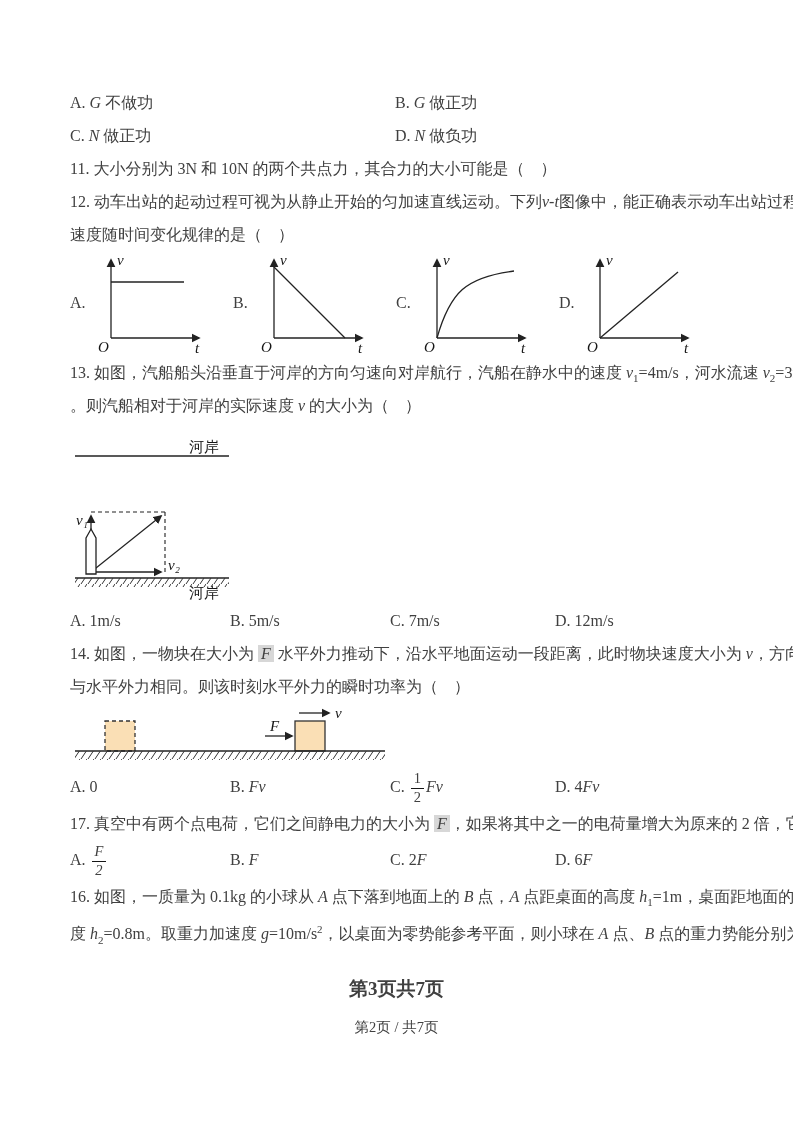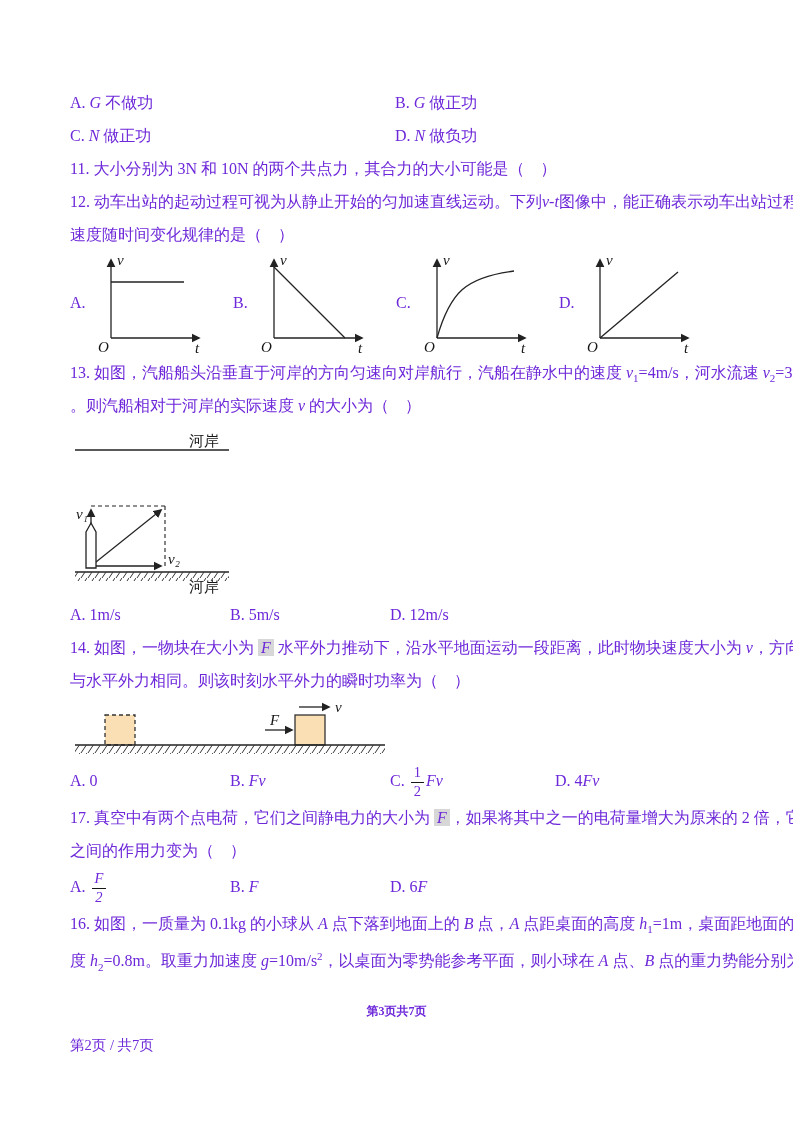--- a/index.html
+++ b/index.html
@@ -1,16 +1,16 @@
 <!DOCTYPE html>
 <html><head>
 <meta charset="utf-8">
 <style>
   html,body{margin:0;padding:0;background:#fff;}
-  .page{position:relative;width:793px;height:1122px;background:#fff;color:#6d28d9;
+  .page{position:relative;width:793px;height:1122px;background:#fff;color:#404040;
     font-family:"Liberation Serif","DejaVu Serif",serif;font-size:16px;
     padding:86px 70px 0 70px;box-sizing:border-box;overflow:hidden;}
   .line{line-height:33px;height:33px;white-space:nowrap;}
   .opts2{display:flex;}
   .opts2 .c1{width:325px;}
   .opts4{display:flex;align-items:center;}
   .opts4 .c1{width:160px;}
   .opts4 .c2{width:160px;}
   .opts4 .c3{width:165px;}
   .tall{height:40px;line-height:40px;}
@@ -24,24 +24,24 @@
   .graph{display:flex;align-items:center;width:163px;}
   .glabel{width:26px;}
   svg{display:block;overflow:visible;}
   svg text{font-family:inherit;font-size:15px;fill:#161616;}
   .ax,.cv{stroke:#222;stroke-width:1.3;fill:none;}
   .dash{stroke:#222;stroke-width:1.1;stroke-dasharray:4 3;fill:none;}
   .bank{stroke:#222;stroke-width:1.6;}
   .boat{fill:#fff;stroke:#222;stroke-width:1.3;}
   .blk{fill:#fadfb5;stroke:#333;stroke-width:1.3;}
   .blk.dashedb{stroke-dasharray:4 3;}
-  .fig13{margin:12px 0 4px 3px;height:160px;}
+  .fig13{margin:18px 0 4px 3px;height:160px;}
   .fig14{margin:2px 0 4px 3px;height:58px;}
-  .footer1{text-align:center;margin-top:30px;font-weight:bold;font-size:12px;}
-  .footer2{text-align:left;margin-top:16px;font-size:14.5px;}
+  .footer1{text-align:center;margin-top:30px;font-weight:bold;font-size:19px;}
+  .footer2{text-align:center;margin-top:16px;font-size:14.5px;}
 </style>
 </head>
 <body>
 
 <svg width="0" height="0" style="position:absolute">
   <defs>
     <marker id="arw" viewBox="0 0 8 8" refX="6.5" refY="4" markerWidth="7" markerHeight="7" orient="auto-start-reverse">
       <path d="M0,0L8,4L0,8Z" fill="#222"></path>
     </marker>
     <pattern id="hp" width="7" height="9" patternUnits="userSpaceOnUse">
@@ -139,20 +139,21 @@
         <text class="it" x="95" y="130">v₂</text>
         <path class="boat" d="M13,98 L18,89 L23,98 L23,134 L13,134 Z"></path>
         <line class="bank" x1="2" y1="138" x2="156" y2="138"></line>
         <rect x="2" y="138" width="154" height="9" fill="url(#hp)"></rect>
         <text x="116" y="158">河岸</text>
       </svg>
     </div>
     <div class="line opts4">
       <span class="c1"><span>A. 1m/s</span></span>
       <span class="c2"><span>B. 5m/s</span></span>
+      <span class="c3"><span>C. 7m/s</span></span>
       <span><span>D. 12m/s</span></span>
     </div>
   </div>
 
   <div>
     <div class="line"><span>14. 如图，一物块在大小为 </span><span class="it hl">F</span><span> 水平外力推动下，沿水平地面运动一段距离，此时物块速度大小为 </span><span class="it">v</span><span>，方向</span></div>
     <div class="line"><span>与水平外力相同。则该时刻水平外力的瞬时功率为（　）</span></div>
     <div class="fig14">
       <svg width="320" height="58" viewBox="0 0 320 58">
         <rect class="blk dashedb" x="32" y="16" width="30" height="30"></rect>
@@ -168,24 +169,24 @@
     <div class="opts4 tall">
       <span class="c1"><span>A. 0</span></span>
       <span class="c2"><span>B. </span><span class="it">Fv</span></span>
       <span class="c3"><span>C. </span><span class="frac"><span class="num">1</span><span class="den">2</span></span><span class="it">Fv</span></span>
       <span><span>D. 4</span><span class="it">Fv</span></span>
     </div>
   </div>
 
   <div>
     <div class="line"><span>17. 真空中有两个点电荷，它们之间静电力的大小为 </span><span class="it hl">F</span><span>，如果将其中之一的电荷量增大为原来的 2 倍，它们</span></div>
-    <div class="line"><span>之间的作用力变为（　）</span></div>
     <div class="opts4 tall">
       <span class="c1"><span>A. </span><span class="frac it"><span class="num">F</span><span class="den">2</span></span></span>
       <span class="c2"><span>B. </span><span class="it">F</span></span>
+      <span class="c3"><span>C. 2</span><span class="it">F</span></span>
       <span><span>D. 6</span><span class="it">F</span></span>
     </div>
   </div>
 
   <div>
     <div class="line"><span>16. 如图，一质量为 0.1kg 的小球从 </span><span class="it">A</span><span> 点下落到地面上的 </span><span class="it">B</span><span> 点，</span><span class="it">A</span><span> 点距桌面的高度 </span><span class="it">h</span><sub>1</sub><span>=1m，桌面距地面的高</span></div>
     <div class="line"><span>度 </span><span class="it">h</span><sub>2</sub><span>=0.8m。取重力加速度 </span><span class="it">g</span><span>=10m/s</span><sup>2</sup><span>，以桌面为零势能参考平面，则小球在 </span><span class="it">A</span><span> 点、</span><span class="it">B</span><span> 点的重力势能分别为：</span></div>
   </div>
 
   <div class="footer1">第3页共7页</div>

